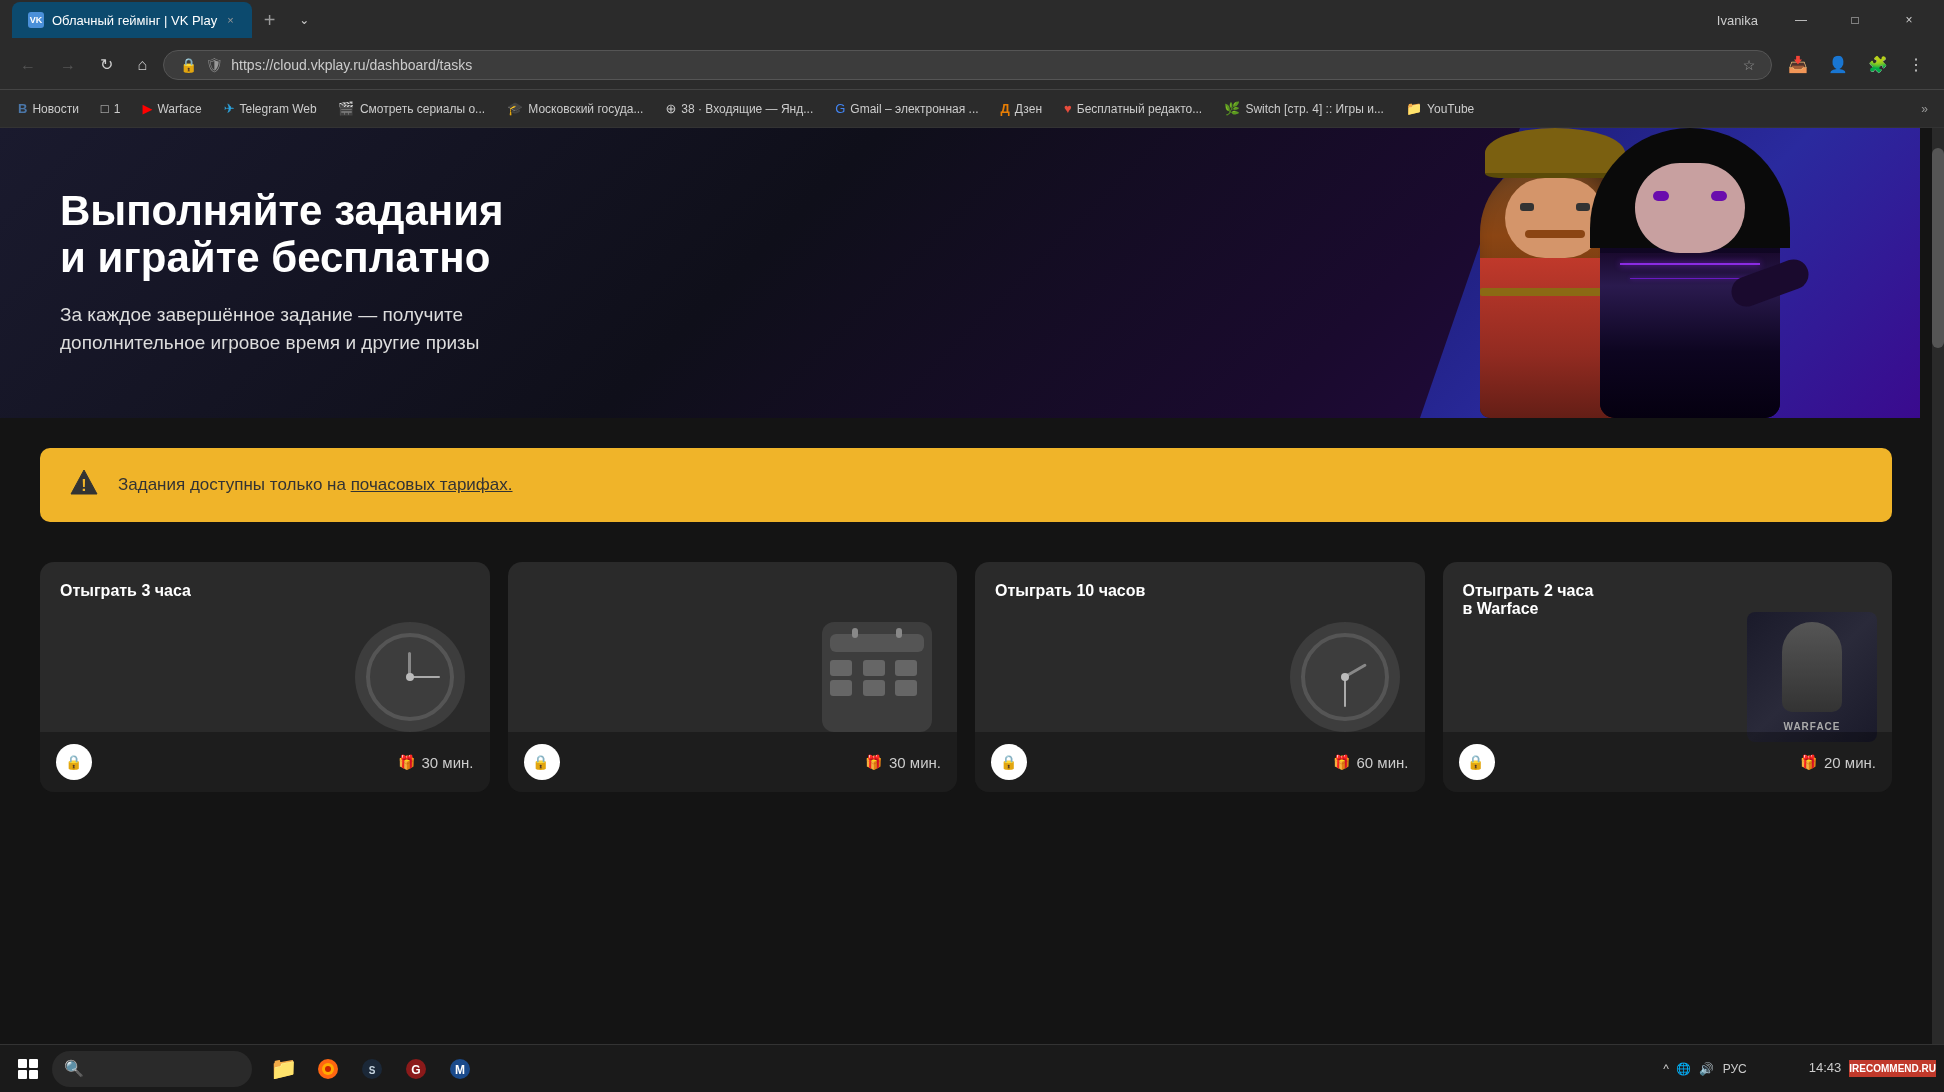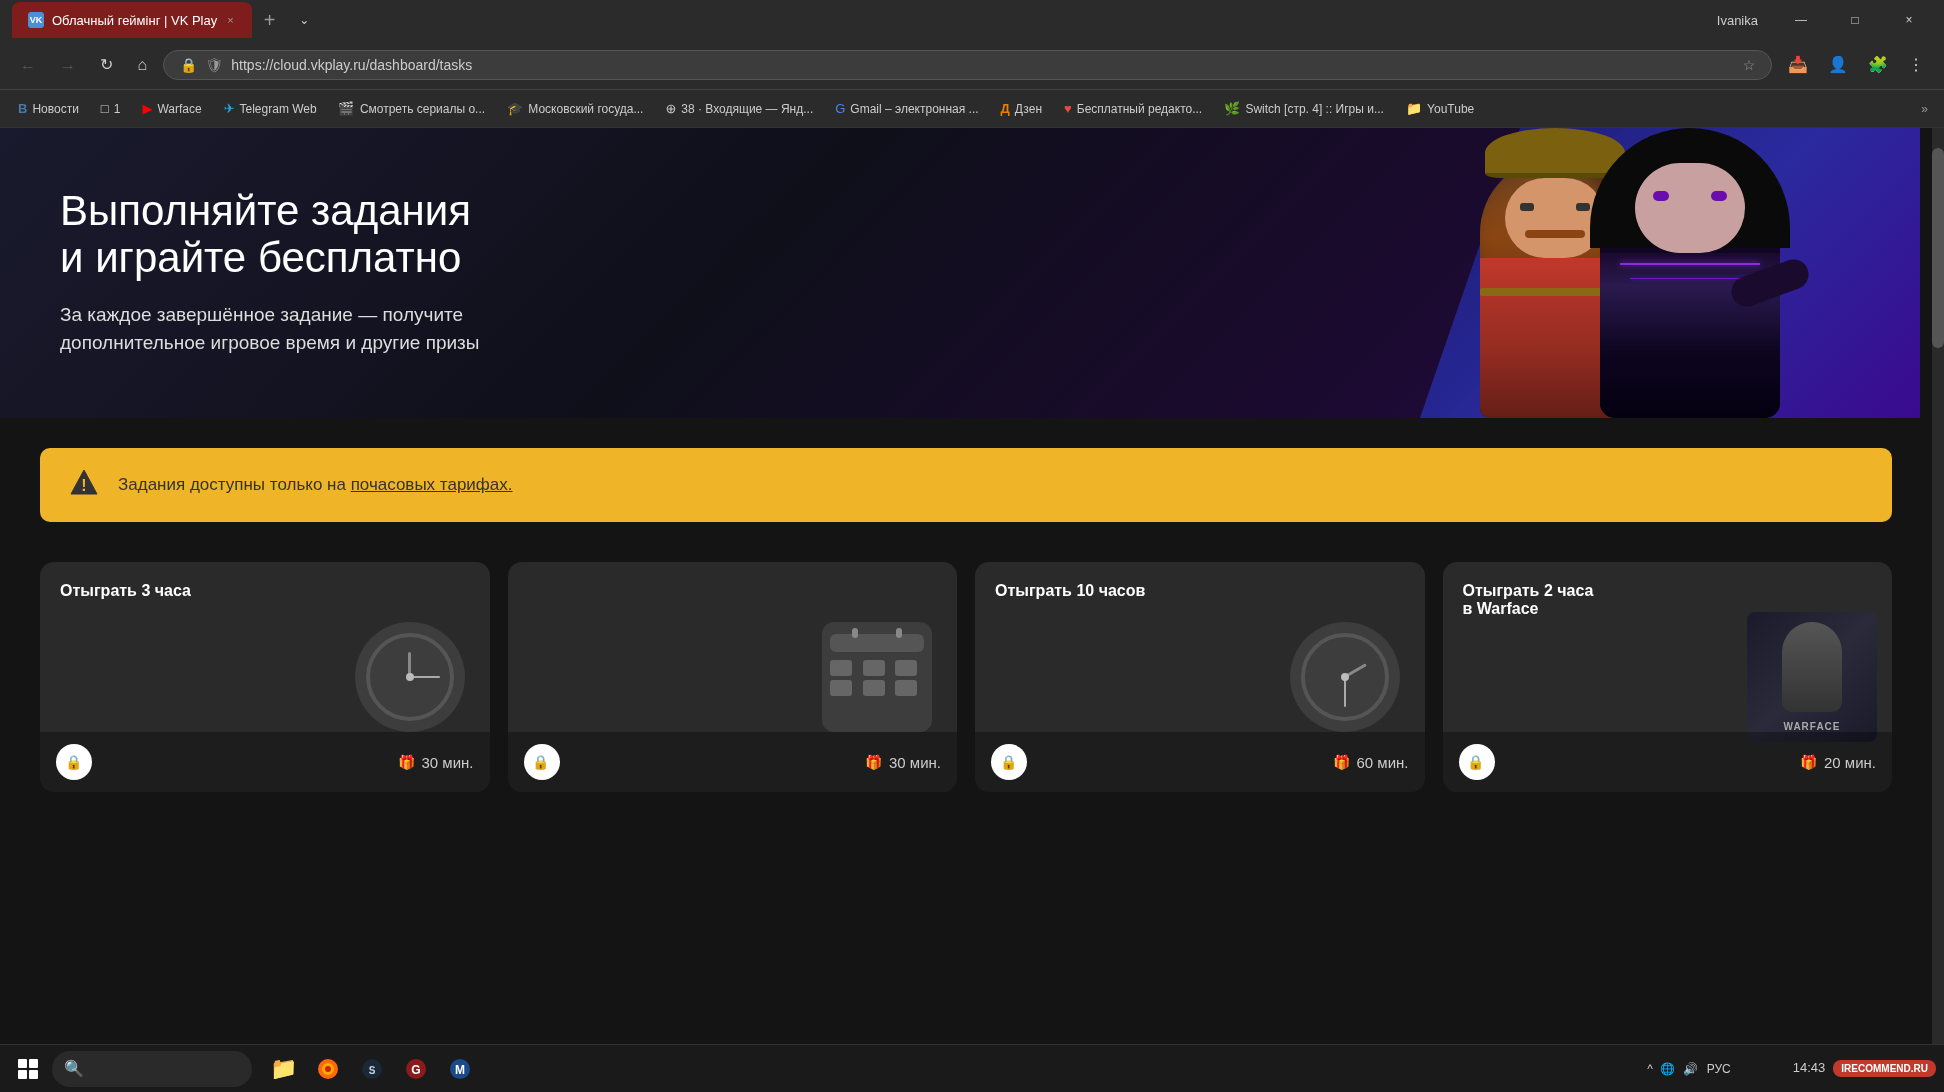--- a/index.html
+++ b/index.html
@@ -43,21 +43,21 @@
       padding: 6px 16px;
       font-size: 13px;
       color: #ccc;
       display: flex;
       align-items: center;
       gap: 8px;
       height: 36px;
       cursor: pointer;
     }
     .tab.active {
-      background: #7f1d1d;
+      background: #0c4a6e;
       color: #fff;
       justify-content: center;
     }
     .tab-icon {
       width: 16px;
       height: 16px;
       background: #4a90d9;
       border-radius: 3px;
       display: inline-flex;
       align-items: center;
@@ -243,21 +243,21 @@
       background: linear-gradient(135deg, #1a1a6e 0%, #2a2a9e 50%, #3a0a8e 100%);
       clip-path: polygon(20% 0%, 100% 0%, 100% 100%, 0% 100%);
     }
     .hero-text {
       padding: 40px 60px;
       z-index: 2;
       max-width: 600px;
     }
     .hero-title {
       font-size: 42px;
-      font-weight: 400;
+      font-weight: 700;
       color: #fff;
       line-height: 1.1;
       margin-bottom: 20px;
     }
     .hero-subtitle {
       font-size: 19px;
       color: #ddd;
       line-height: 1.5;
     }
     .hero-characters {
@@ -959,18 +959,18 @@
     <div class="sys-tray">
       <span style="color:#ccc;cursor:pointer;">^</span>
       <span style="color:#ccc;">🌐</span>
       <span style="color:#ccc;">🔊</span>
       <span style="color:#ccc;font-size:12px;">РУС</span>
     </div>
     <div class="clock-display">
       <div style="color:#ccc;font-size:13px;font-weight:500;">14:43</div>
     </div>
     <div style="display:flex;align-items:center;gap:4px;">
-      <div style="background:#c0392b;border-radius:8px;padding:3px 8px;display:flex;align-items:center;gap:4px;">
+      <div style="background:#c0392b;border-radius:0;padding:3px 0;display:flex;align-items:center;gap:4px;">
         <span style="color:#fff;font-size:10px;font-weight:bold;">IRECOMMEND.RU</span>
       </div>
     </div>
   </div>
 </div>
 
 </body></html>

